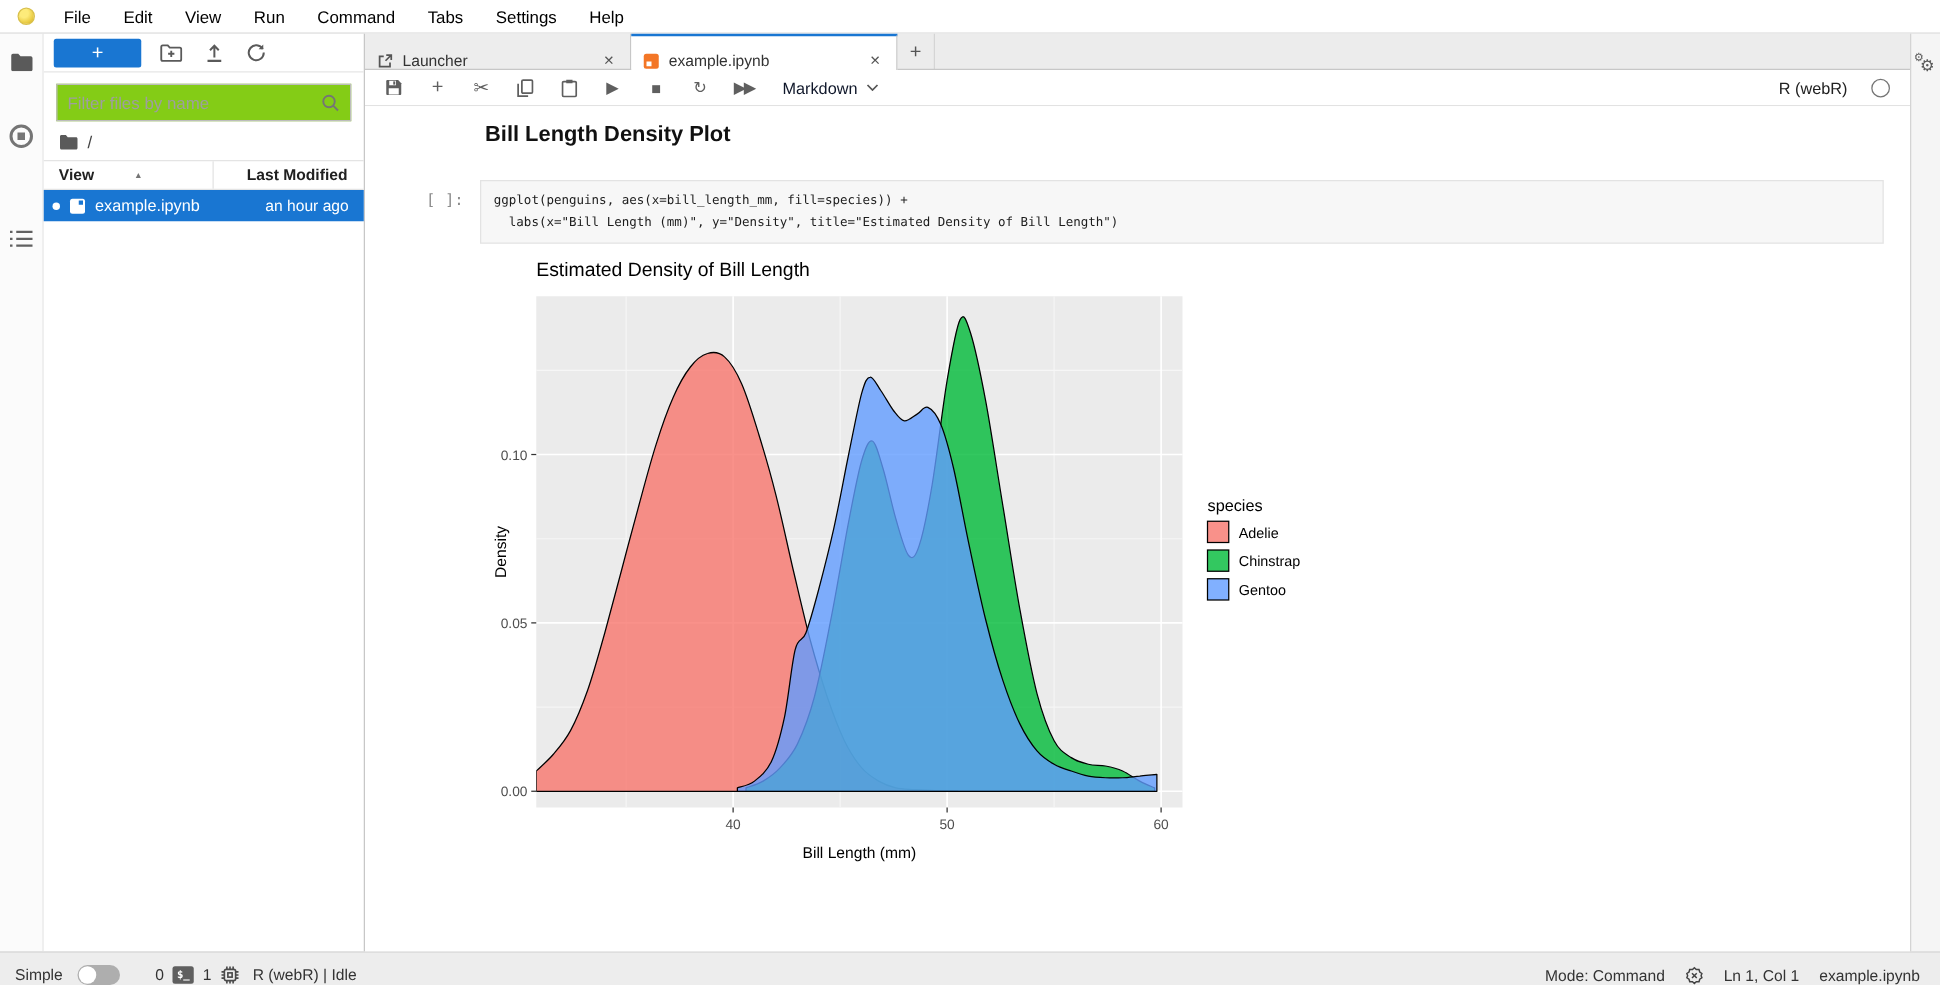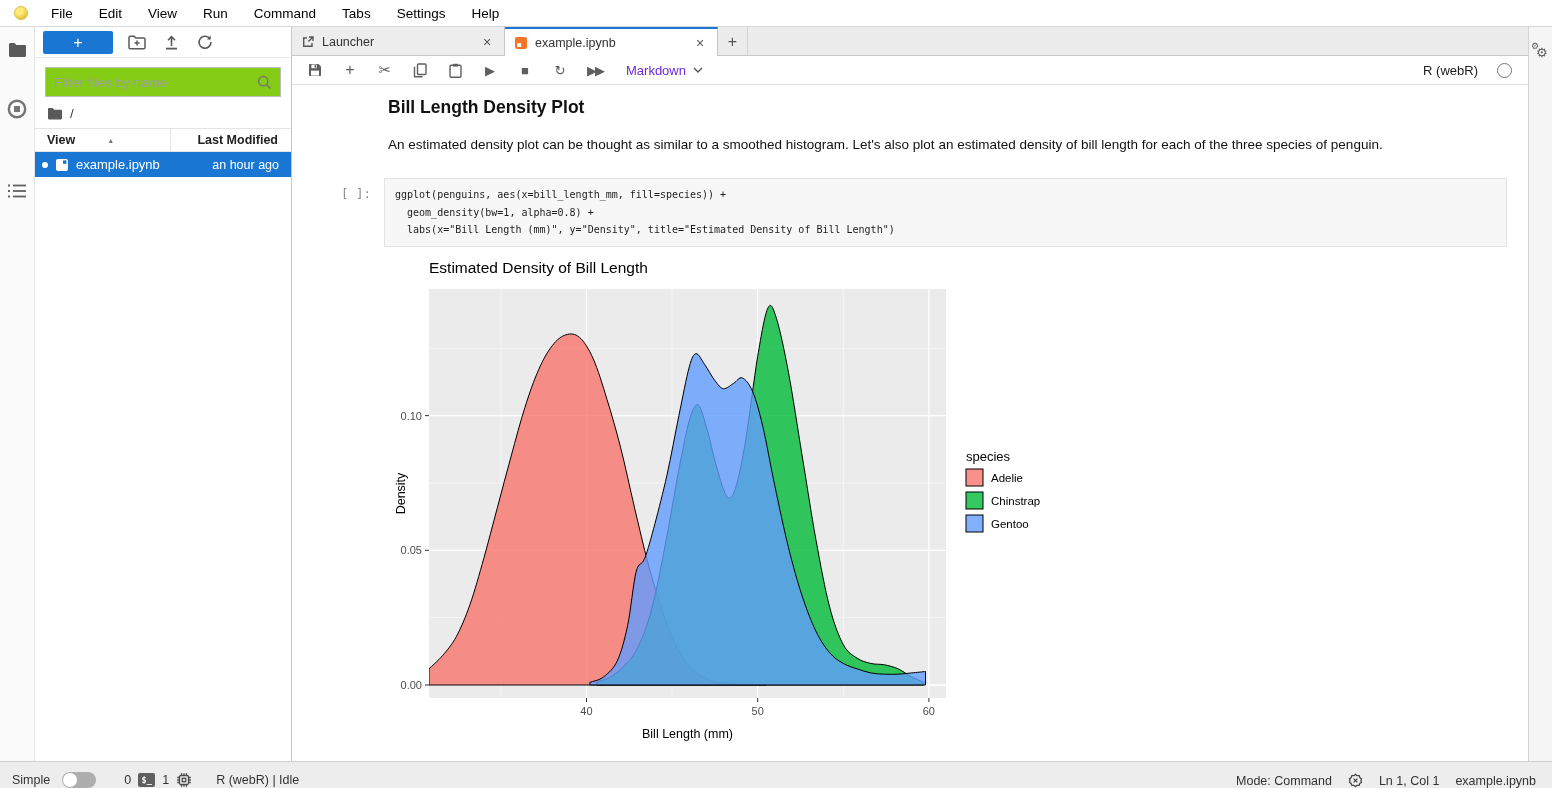--- a/index.html
+++ b/index.html
@@ -54,38 +54,38 @@
   .dirty-dot { width:6px; height:6px; border-radius:50%; background:#fff; }
   .fb-row-name { flex:1; }
   .fb-row-time { font-size:12.5px; }
 
   .main { flex:1; min-width:0; display:flex; flex-direction:column; background:#fff; }
 
   
   .tabbar { height:29px; background:#ececec; display:flex; position:relative; }
   .tabbar::after { content:""; position:absolute; left:0; right:0; bottom:0; height:1px;
     background:#c7c7c7; }
-  .tab { width:213px; display:flex; align-items:center; gap:7px; padding:0 9px;
+  .tab { width:213px; display:flex; align-items:flex-end; gap:7px; padding:0 9px;
     font-size:12.5px; color:#333; border-right:1px solid #c7c7c7; background:#ededed;
     cursor:pointer; position:relative; }
   .tab.active { background:#fff; z-index:2; border-top:2px solid #1976d2; }
   .tab-close { margin-left:auto; color:#555; font-size:14px; width:16px; text-align:center;
     cursor:pointer; }
   .tab-add { width:30px; display:flex; align-items:center; justify-content:center;
     color:#555; font-size:16px; border-right:1px solid #d5d5d5; cursor:pointer; }
 
   
   .nbtoolbar { height:29px; background:#fff; border-bottom:1px solid #e2e2e2;
     display:flex; align-items:center; padding:0 16px 0 15px; gap:19px; }
   .nbtoolbar .tbtn { color:#5f5f5f; font-size:13px; width:16px; height:18px; cursor:pointer; }
   .glyph-run { font-size:12px; }
   .glyph-stop { font-size:11px; }
   .glyph-restart { font-size:15px; }
   .glyph-ff { font-size:9px; letter-spacing:-2px; }
-  .celltype { display:flex; align-items:center; gap:7px; font-size:13px; color:#6d28d9;
+  .celltype { display:flex; align-items:center; gap:7px; font-size:13px; color:#0f172a;
     cursor:pointer; margin-left:4px; }
   .toolbar-spacer { flex:1; }
   .kernel-name { font-size:13px; color:#212121; cursor:pointer;margin-left:32px; }
   .kernel-status { width:15px; height:15px; border:1.5px solid #757575; border-radius:50%;
     cursor:pointer; }
 
   
   .content { flex:1; background:#fff; overflow:hidden; padding-top:8px; }
   .md-heading { margin:4px 0 0 96px; font-size:17.5px; font-weight:700; color:#111; }
   .md-para { margin:19px 24px 0 96px; font-size:13.5px; color:#111; }
@@ -107,21 +107,21 @@
     display:flex; align-items:flex-end; padding:0 12px; font-size:12.5px; color:#333; }
   .sb-left { display:flex; align-items:center; gap:10px; }
   .toggle { width:34px; height:16px; border-radius:8px; background:#aeaeae;
     position:relative; cursor:pointer; margin-left:2px; }
   .toggle-knob { width:14px; height:14px; border-radius:50%; background:#fff;
     position:absolute; left:1px; top:1px; }
   .sb-counts { display:flex; align-items:center; gap:7px; margin-left:18px; }
   .term-badge { width:17px; height:14px; background:#5f5f5f; border-radius:2px; color:#fff;
     font-family:"DejaVu Sans Mono",monospace; font-size:8.5px; font-weight:bold;
     display:flex; align-items:center; justify-content:center; }
-  .sb-kernelstate { margin-left:14px; }
+  .sb-kernelstate { }
   .sb-right { margin-left:auto; display:flex; align-items:center; gap:16px; padding-right:4px; }
 </style>
 </head>
 <body>
 
 <div class="menubar">
   <span class="logo"></span>
   <span class="menu-item">File</span>
   <span class="menu-item">Edit</span>
   <span class="menu-item">View</span>
@@ -282,27 +282,25 @@
             </svg>
         </span>
       </span>
       <span class="toolbar-spacer"></span>
       <span class="kernel-name">R (webR)</span>
       <span class="kernel-status"></span>
     </div>
 
     <div class="content">
       <div class="md-heading">Bill Length Density Plot</div>
-      <div class="md-para">An estimated density plot can be thought as similar to a smoothed histogram. Let's also plot an estimated density of bill length for each of the three species of penguin.</div>
 
       <div class="cell-row">
         <div class="prompt">[ ]:</div>
         <div class="code-box">
           <div class="code-line">ggplot(penguins, aes(x=bill_length_mm, fill=species)) +</div>
-          <div class="code-line">  geom_density(bw=1, alpha=0.8) +</div>
           <div class="code-line">  labs(x="Bill Length (mm)", y="Density", title="Estimated Density of Bill Length")</div>
         </div>
       </div>
 
       <div class="output">
         <svg id="density-svg" width="670" height="495" viewBox="0 0 670 495">
             <defs>
               <clipPath id="panelclip">
                 <rect x="38" y="36" width="517" height="409"></rect>
               </clipPath>

